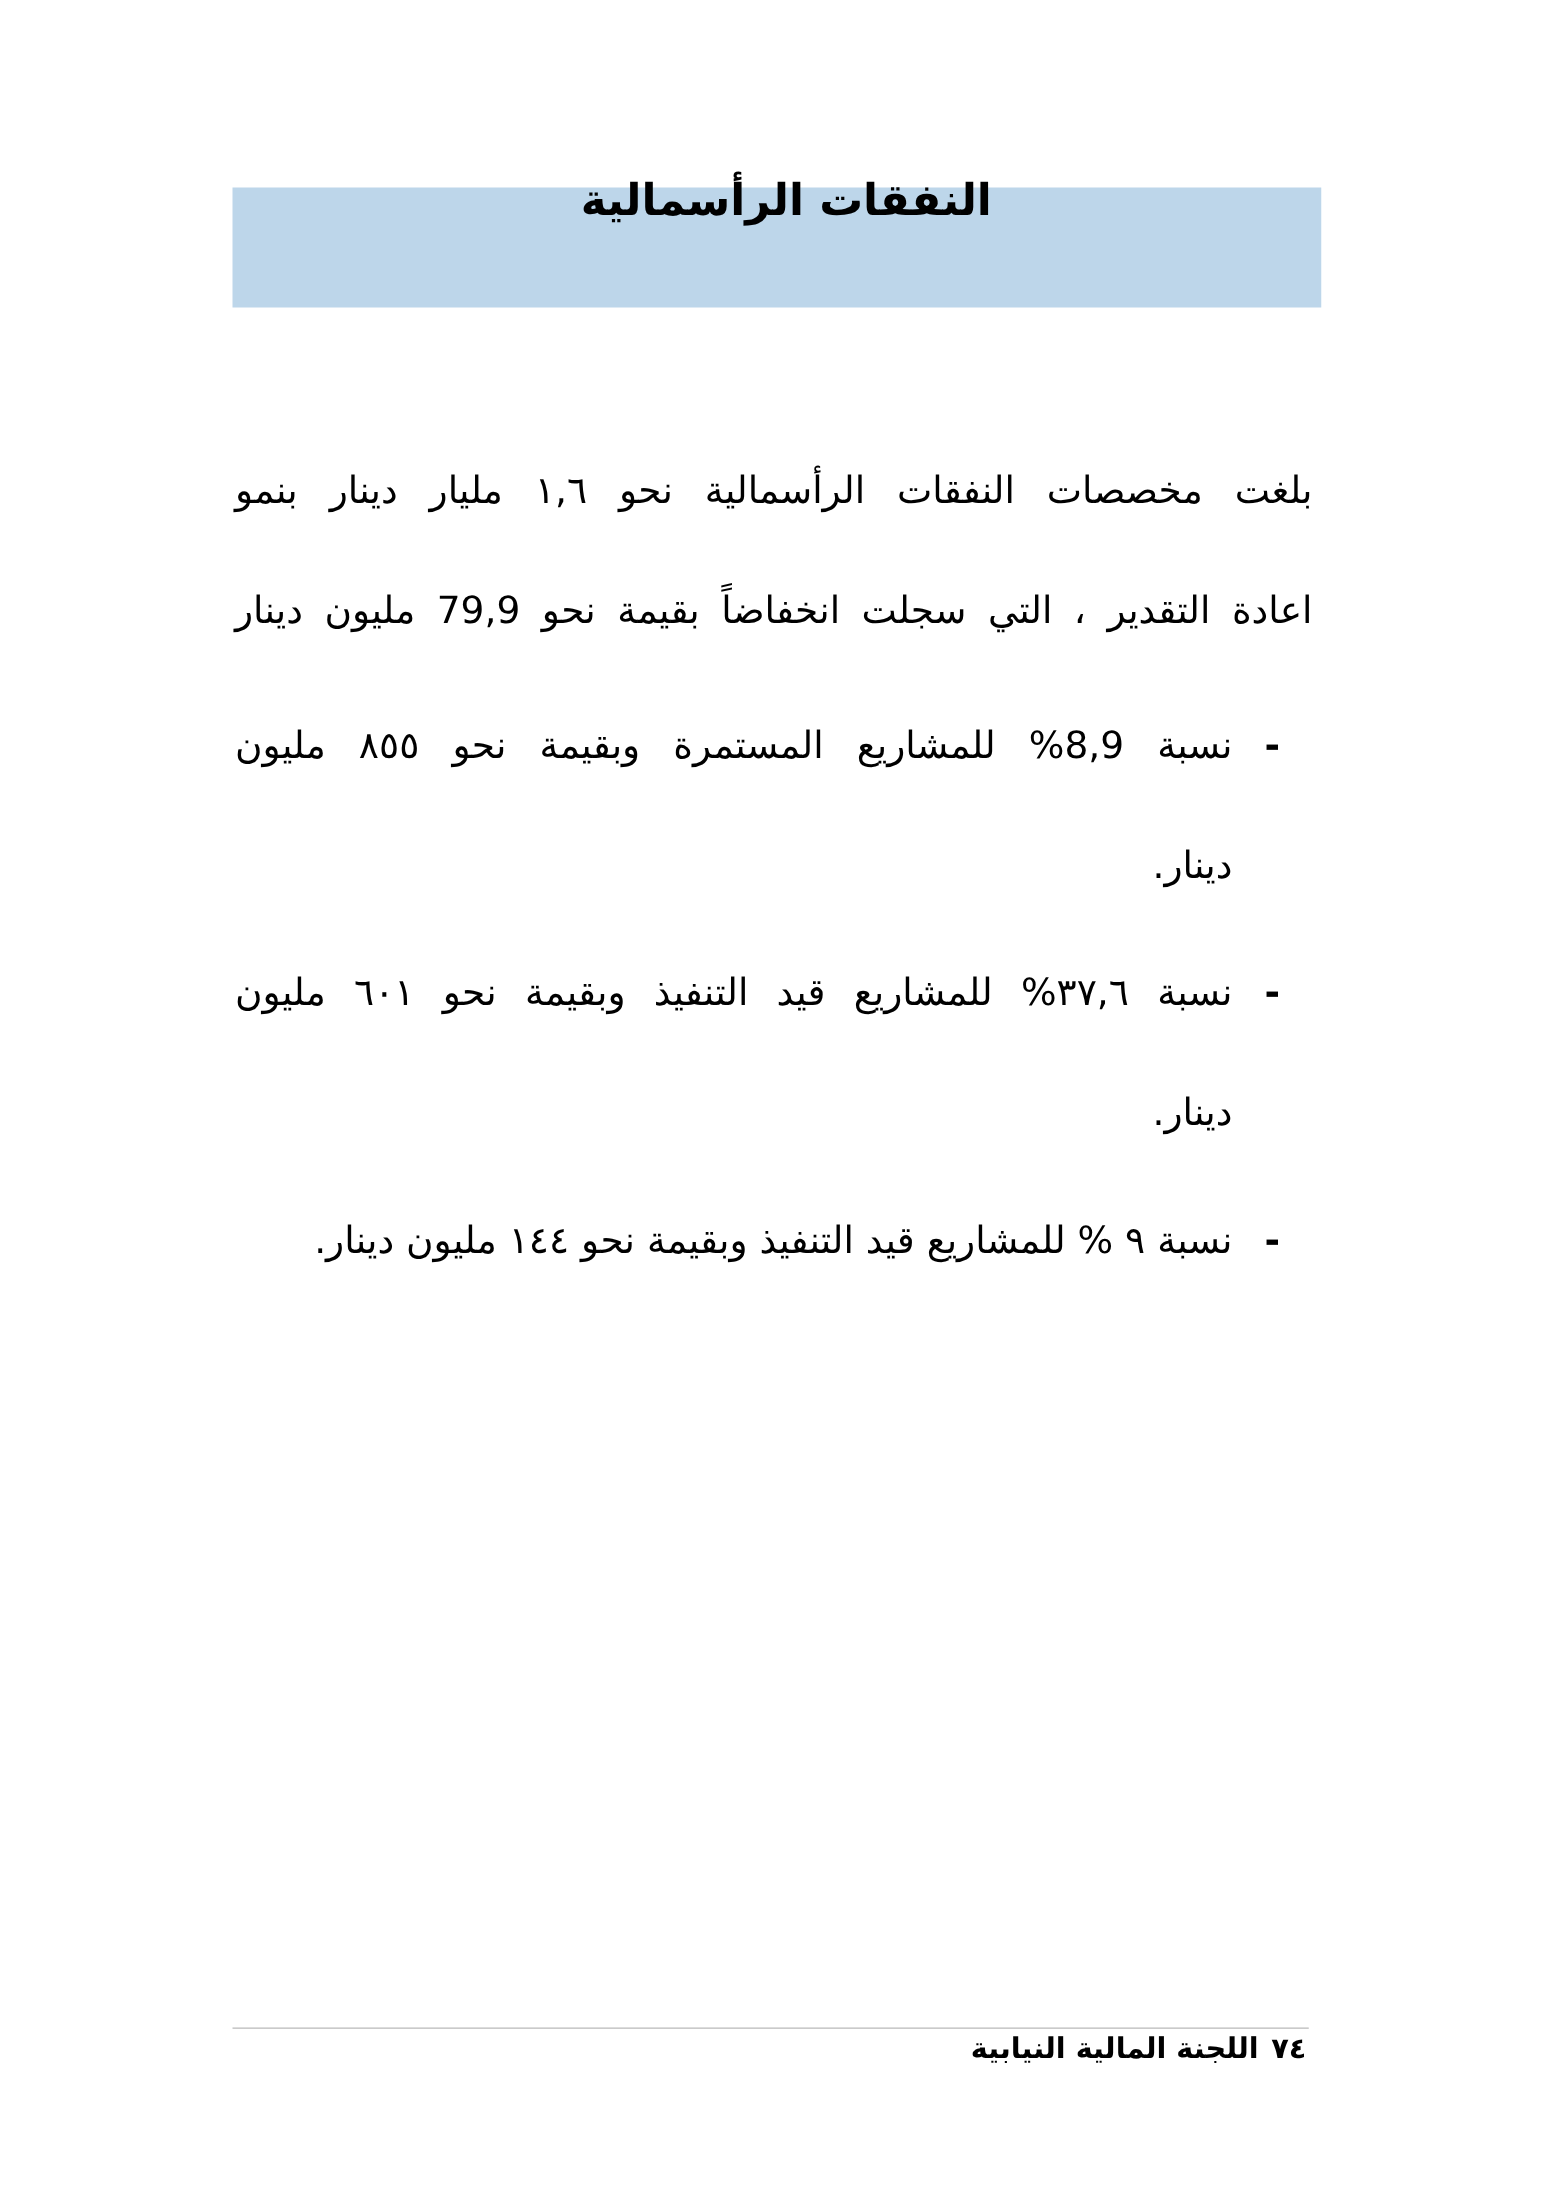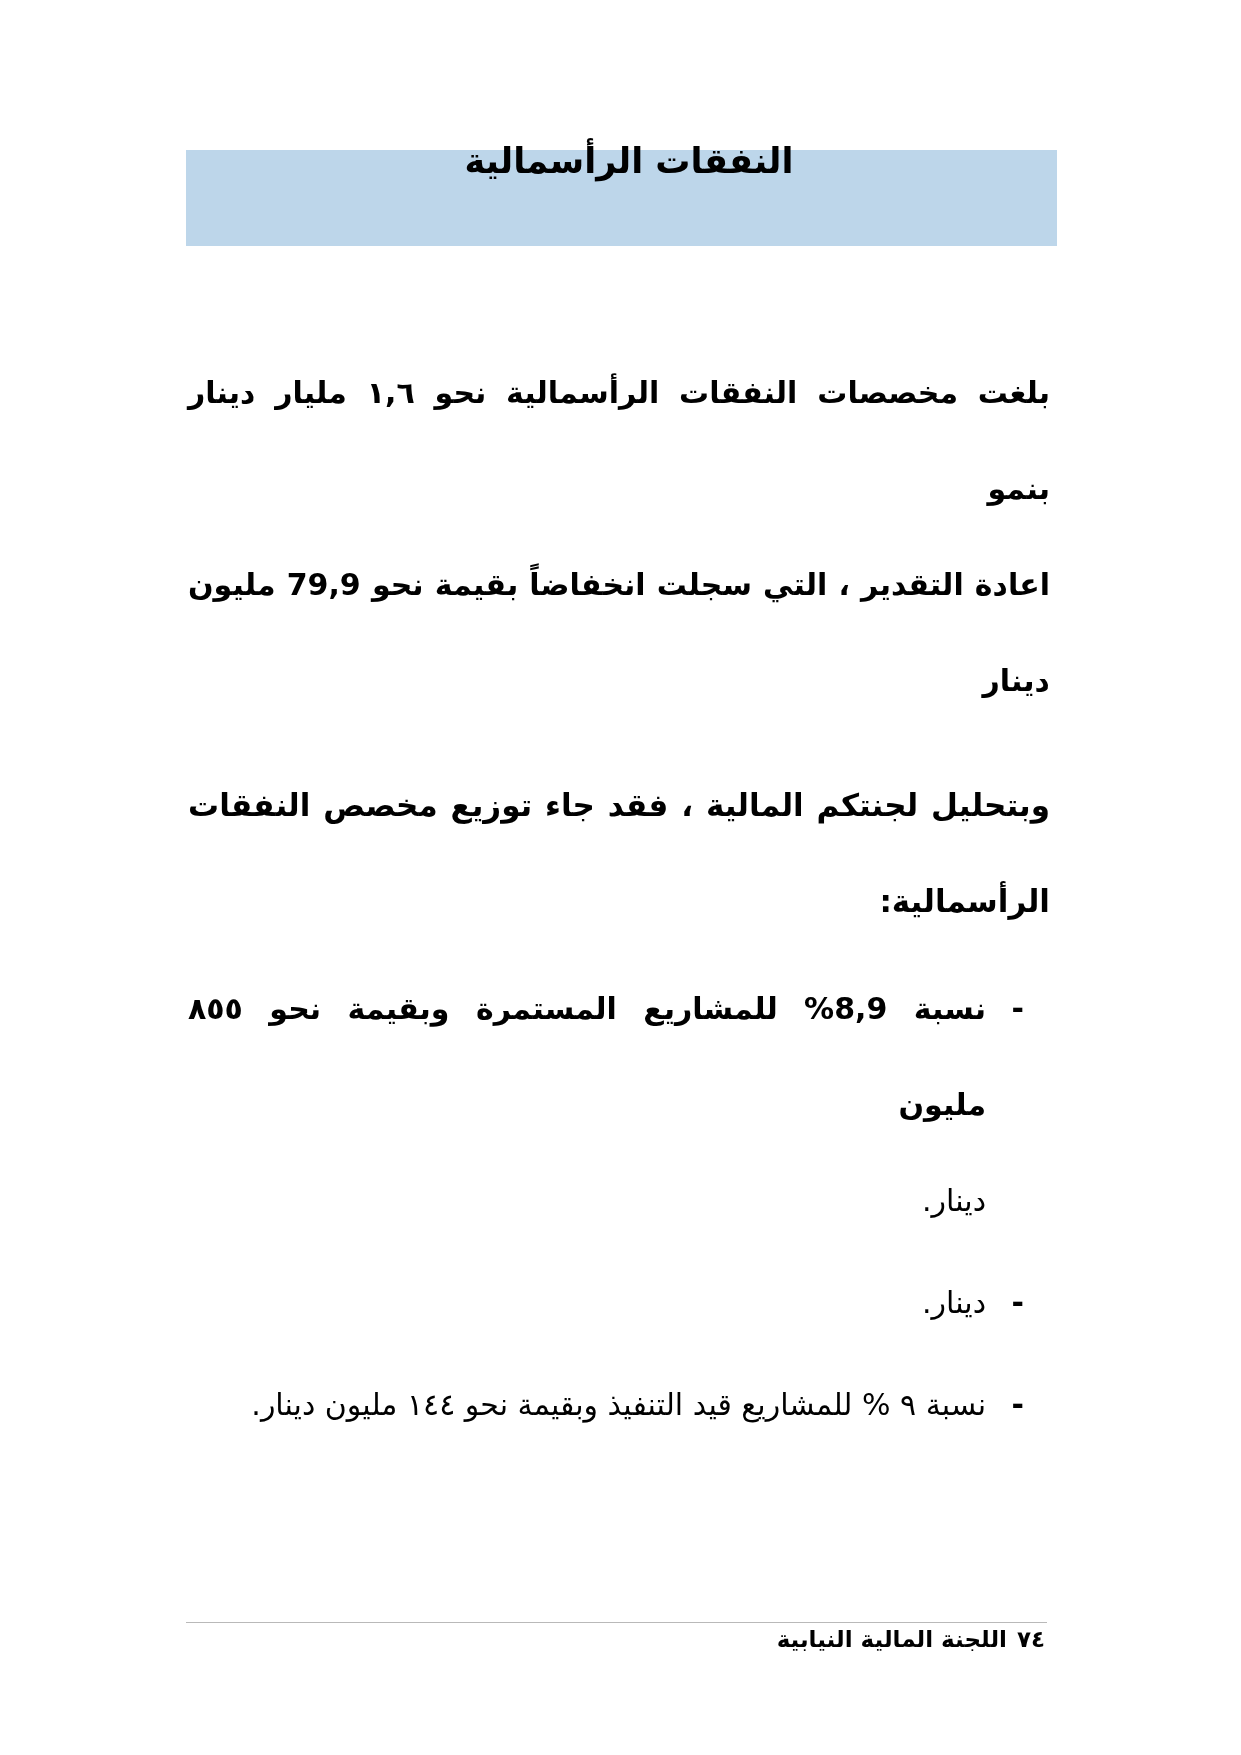--- a/index.html
+++ b/index.html
@@ -42,21 +42,20 @@
   .para.analysis {
     margin-top: 28px;
     font-weight: bold;
     font-size: 31px;
   }
   .jline {
     display: block;
     text-align: justify;
     text-align-last: justify;
     white-space: normal;
-    font-weight: bold;
   }
   .lline {
     display: block;
     text-align: right;
   }
   .list { margin-top: 12px; }
   .bullet {
     position: relative;
     padding-right: 64px;
   }
@@ -95,35 +94,32 @@
     <h1>النفقات الرأسمالية</h1>
   </div>
 
   <div class="content">
 
     <p class="para intro">
       <span class="jline">بلغت مخصصات النفقات الرأسمالية نحو ١,٦ مليار دينار بنمو</span>
       <span class="jline">اعادة التقدير ، التي سجلت انخفاضاً بقيمة نحو 79,9 مليون دينار</span>
     </p>
 
-    <p class="para analysis">
-      <span class="jline">وبتحليل لجنتكم المالية ، فقد جاء توزيع مخصص النفقات</span>
-      <span class="lline">الرأسمالية:</span>
-    </p>
 
     <div class="list">
 
       <div class="bullet">
         <span class="marker">-</span>
         <span class="jline">نسبة 8,9% للمشاريع المستمرة وبقيمة نحو ٨٥٥ مليون</span>
         <span class="lline">دينار.</span>
       </div>
 
       <div class="bullet">
         <span class="marker">-</span>
+        <span class="jline">نسبة ٣٧,٦% للمشاريع قيد التنفيذ وبقيمة نحو ٦٠١ مليون</span>
         <span class="lline">دينار.</span>
       </div>
 
       <div class="bullet">
         <span class="marker">-</span>
         <span class="lline">نسبة ٩ % للمشاريع قيد التنفيذ وبقيمة نحو ١٤٤ مليون دينار.</span>
       </div>
 
     </div>
   </div>

